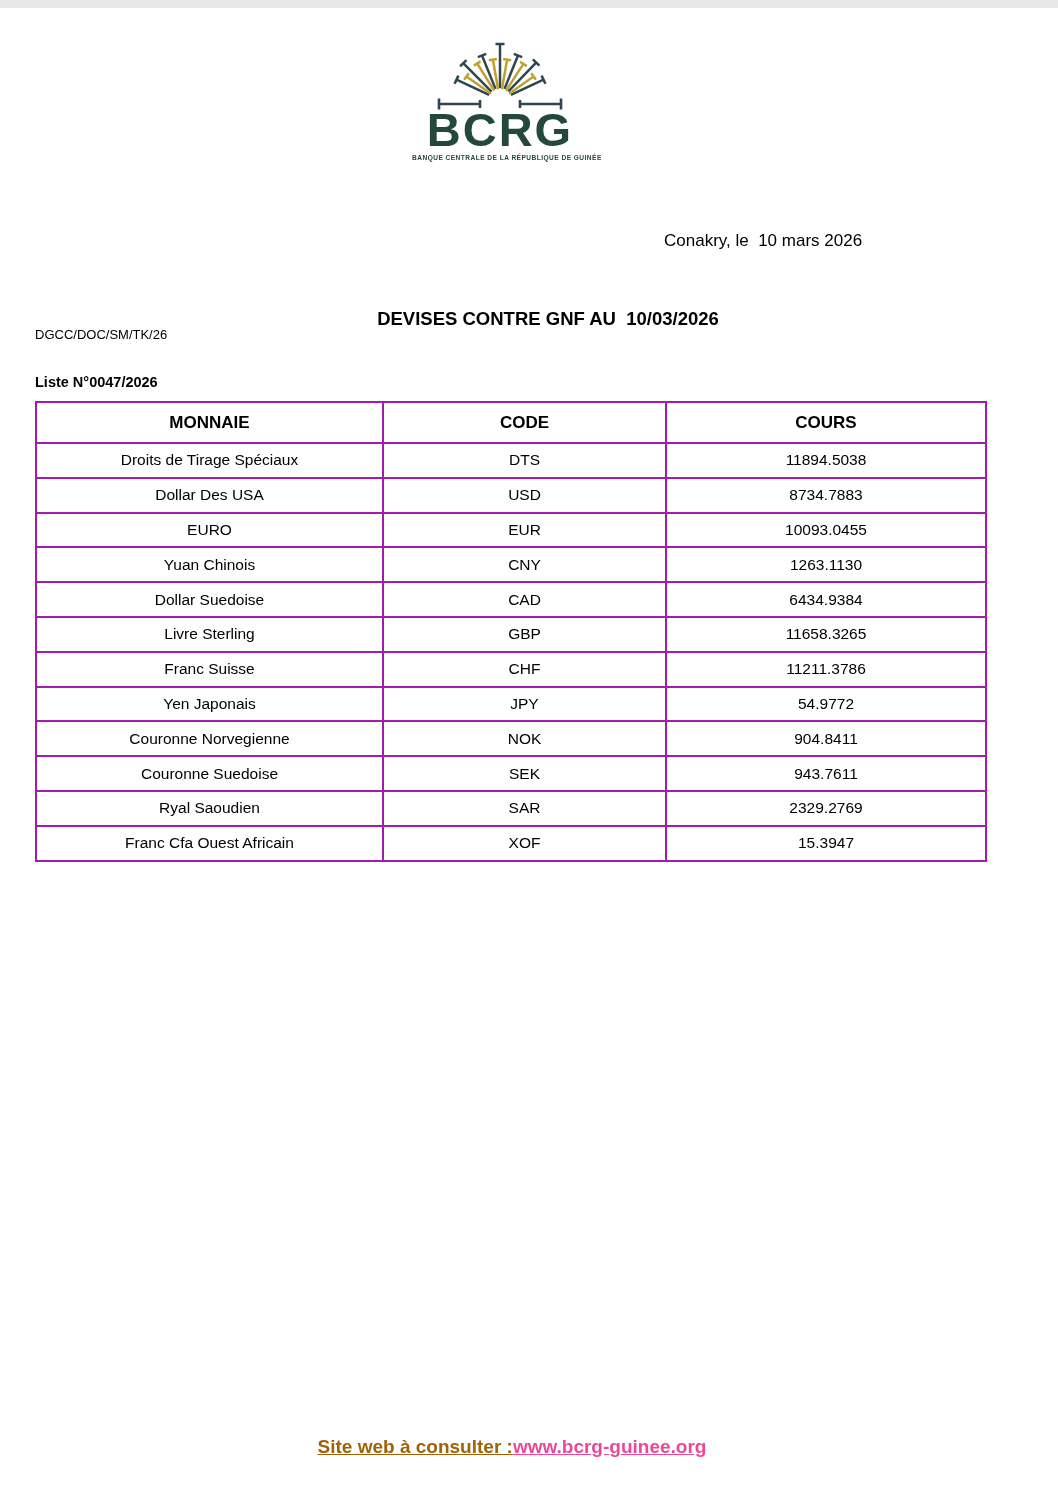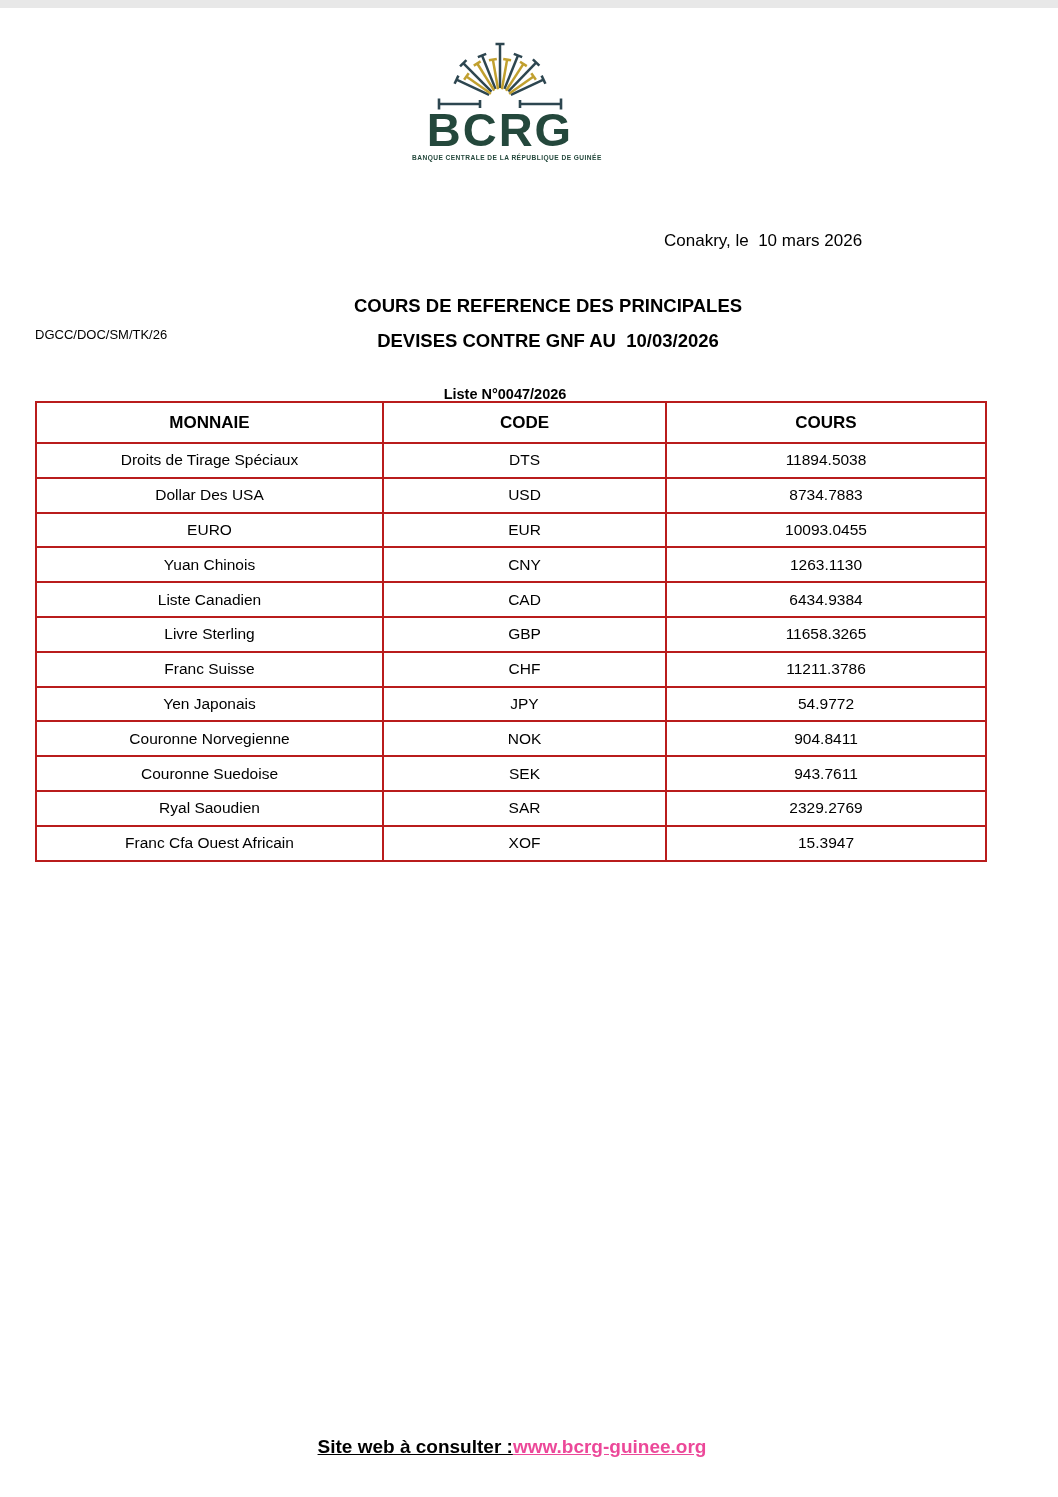--- a/index.html
+++ b/index.html
@@ -59,42 +59,42 @@
     position: absolute;
     top: 287px;
     left: 88px;
     width: 920px;
     text-align: center;
   }
   .title-line1 { font-size: 18.5px; font-weight: bold; white-space: pre; }
   .title-line2 { font-size: 18.5px; font-weight: bold; margin-top: 13px; white-space: pre; }
   .list-number {
     position: absolute;
-    top: 378px;
+    top: 366px;
     left: 35px;
     width: 940px;
-    text-align: center;
+    text-align: left;
     font-size: 14.5px;
     font-weight: bold;
   }
 
   
   table.rates {
     position: absolute;
     top: 393px;
     left: 35px;
     width: 950px;
     border-collapse: collapse;
     table-layout: fixed;
   }
   table.rates col.c1 { width: 347px; }
   table.rates col.c2 { width: 283px; }
   table.rates col.c3 { width: 320px; }
   table.rates th, table.rates td {
-    border: 2px solid #b91c1c;
+    border: 2px solid #a21caf;
     text-align: center;
     vertical-align: middle;
   }
   table.rates th {
     height: 41px;
     font-size: 17px;
     font-weight: bold;
   }
   table.rates td {
     height: 34.8px;
@@ -106,21 +106,21 @@
   
   .footer {
     position: absolute;
     top: 1428px;
     left: 0;
     width: 1024px;
     text-align: center;
     font-size: 19px;
     font-weight: bold;
   }
-  .footer-label { color: #000000; text-decoration: underline; }
+  .footer-label { color: #a16207; text-decoration: underline; }
   .footer-link  { text-decoration: underline; cursor: pointer; }
 </style>
 </head>
 <body>
 
 <div class="page">
 
   <div class="logo">
     <svg class="logo-sunburst" width="156" height="74" viewBox="0 0 156 74">
 
@@ -192,21 +192,20 @@
     </svg>
     <div class="logo-acronym">BCRG</div>
     <div class="logo-tagline">BANQUE CENTRALE DE LA RÉPUBLIQUE DE GUINÉE</div>
   </div>
 
   <div class="place-date">Conakry, le  10 mars 2026</div>
 
   <div class="doc-reference">DGCC/DOC/SM/TK/26</div>
 
   <div class="title-block">
-    <div class="title-line1">COURS DE REFERENCE DES PRINCIPALES</div>
     <div class="title-line2">DEVISES CONTRE GNF AU  10/03/2026</div>
   </div>
   <div class="list-number">Liste N°0047/2026</div>
 
   <table class="rates">
     <colgroup>
         <col class="c1">
         <col class="c2">
         <col class="c3">
       </colgroup>
@@ -232,21 +231,21 @@
           <td>EURO</td>
           <td>EUR</td>
           <td>10093.0455</td>
         </tr>
         <tr>
           <td>Yuan Chinois</td>
           <td>CNY</td>
           <td>1263.1130</td>
         </tr>
         <tr>
-          <td>Liste Canadien</td>
+          <td>Dollar Suedoise</td>
           <td>CAD</td>
           <td>6434.9384</td>
         </tr>
         <tr>
           <td>Livre Sterling</td>
           <td>GBP</td>
           <td>11658.3265</td>
         </tr>
         <tr>
           <td>Franc Suisse</td>

